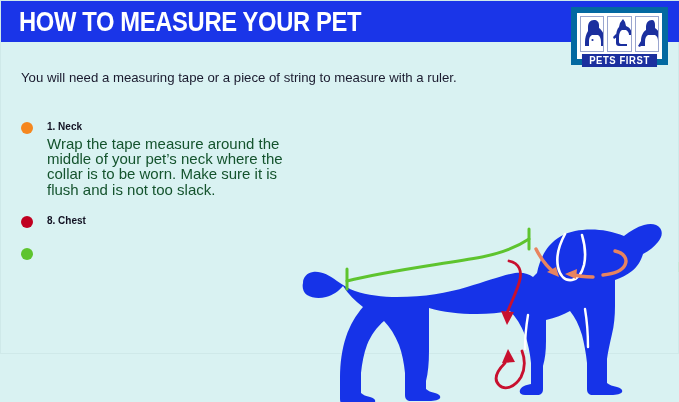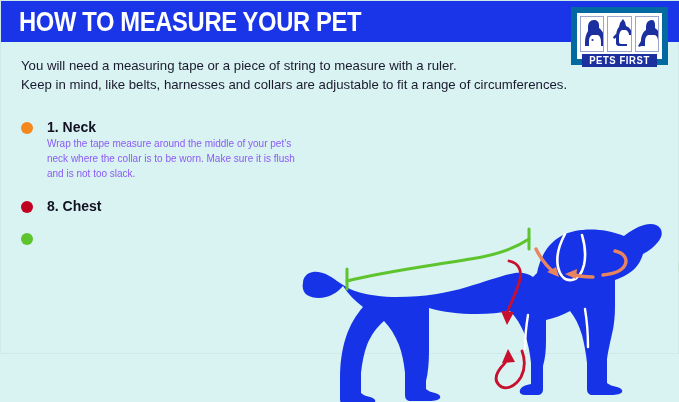--- a/index.html
+++ b/index.html
@@ -69,38 +69,38 @@
   }
 
   
   #intro{
     position:absolute;left:20px;top:55px;
     width:600px;
     color:#1a1a2e;
     font-size:13.2px;
     line-height:19px;
   }
-  #intro div{white-space:nowrap;}
+  #intro div{white-space:nowrap;margin-top:12px;}
 
   
   #steps{
     position:absolute;left:20px;top:118px;
     width:275px;
   }
   .step{position:relative;margin-bottom:16px;padding-left:26px;}
   .bullet{
     position:absolute;left:0;top:3px;
     width:12px;height:12px;border-radius:50%;
   }
   .step-title{
-    font-size:14px;font-weight:bold;color:#111122;
+    font-size:10px;font-weight:bold;color:#111122;
     line-height:16px;margin-bottom:1px;
   }
   .step-body{
-    font-size:10px;color:#8b5cf6;line-height:15.2px;
+    font-size:15px;color:#14532d;line-height:15.2px;
   }
 
   
   #diagram{
     position:absolute;left:296px;top:100px;
     width:383px;height:302px;
   }
   #diagram svg{display:block;}
 
   .lbl{
@@ -139,21 +139,20 @@
         <svg width="28" height="34" viewBox="0 0 28 34">
           <path fill="#1b2f9e" d="M16 3 C12 3 10 6 10 10 L10 13 C7 15 5 19 5 24 L5 29 L9 29 L9 25 C9 21 10 19 12 18 L19 18 C21 19 22 21 22 24 L22 29 L25 29 L25 23 C25 17 22 13 19 11 L19 8 C19 5 18 3 16 3 Z M5 24 L2 29 L4 30 L7 26 Z"></path>
         </svg>
       </div>
     </div>
     <div id="logo-word">PETS FIRST</div>
   </div>
 
   <div id="intro">
     <div>You will need a measuring tape or a piece of string to measure with a ruler.</div>
-    <div>Keep in mind, like belts, harnesses and collars are adjustable to fit a range of circumferences.</div>
   </div>
 
   <div id="steps">
     <div class="step">
       <span class="bullet" style="background:#f5871f"></span>
       <div class="step-title">1. Neck</div>
       <div class="step-body">Wrap the tape measure around the middle of your pet’s neck where the collar is to be worn. Make sure it is flush and is not too slack.</div>
     </div>
     <div class="step">
       <span class="bullet" style="background:#c00020"></span>

